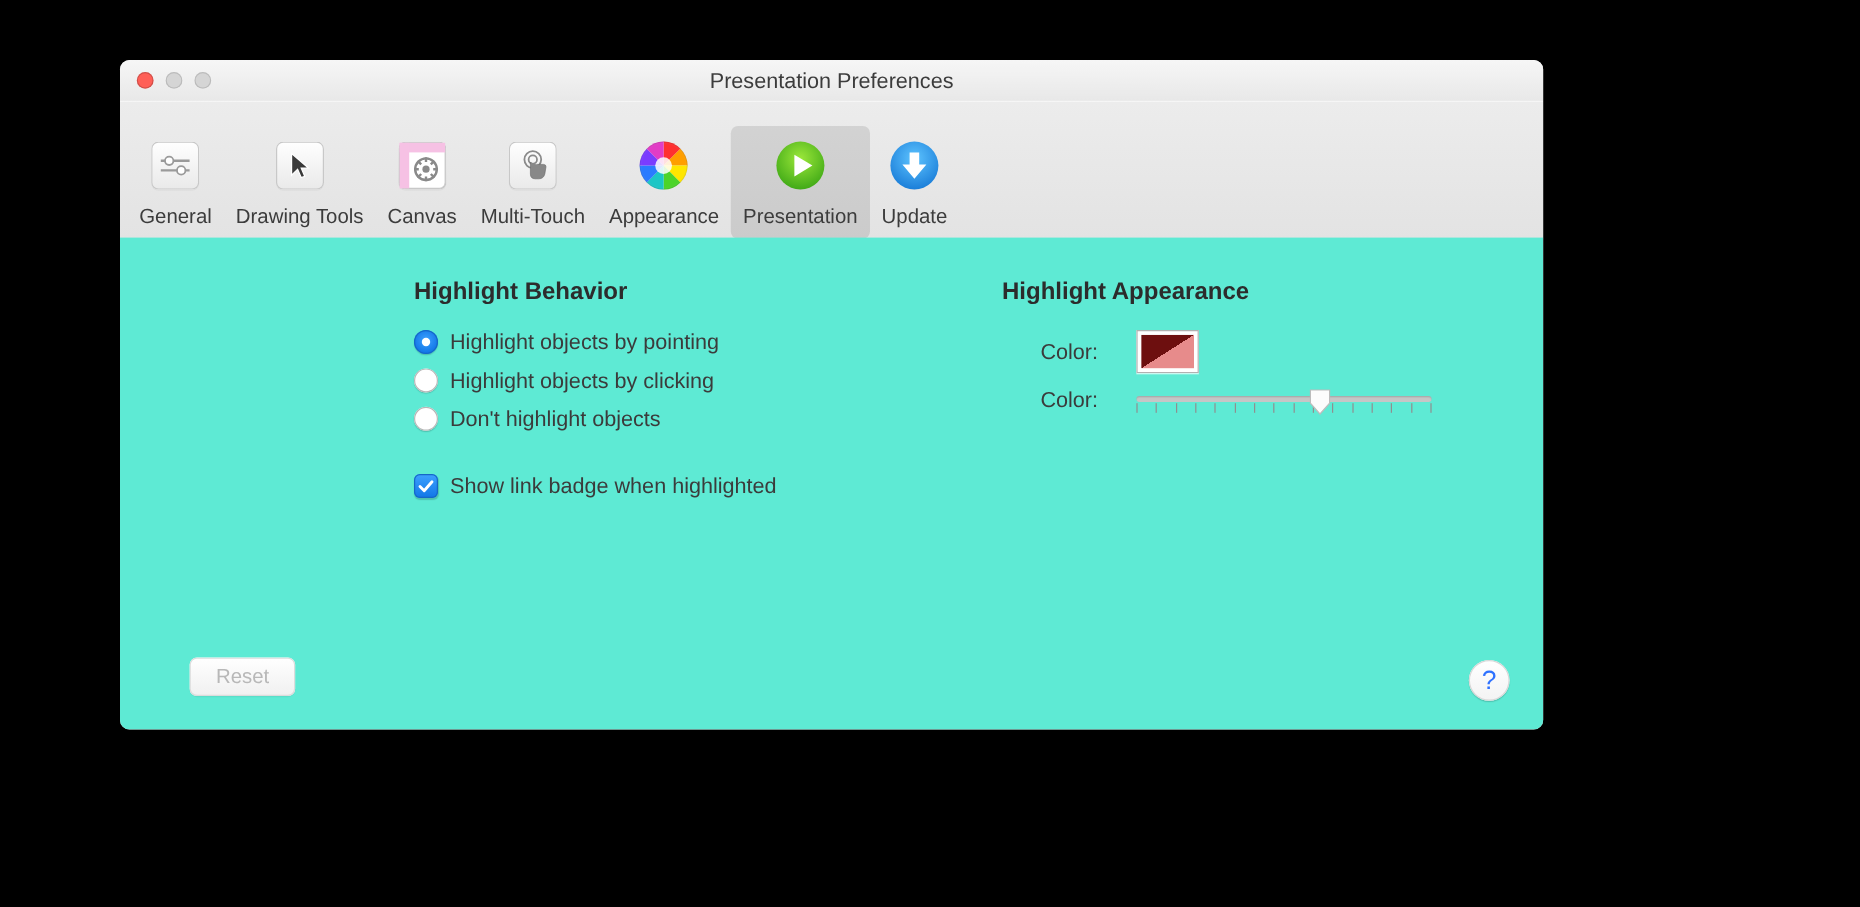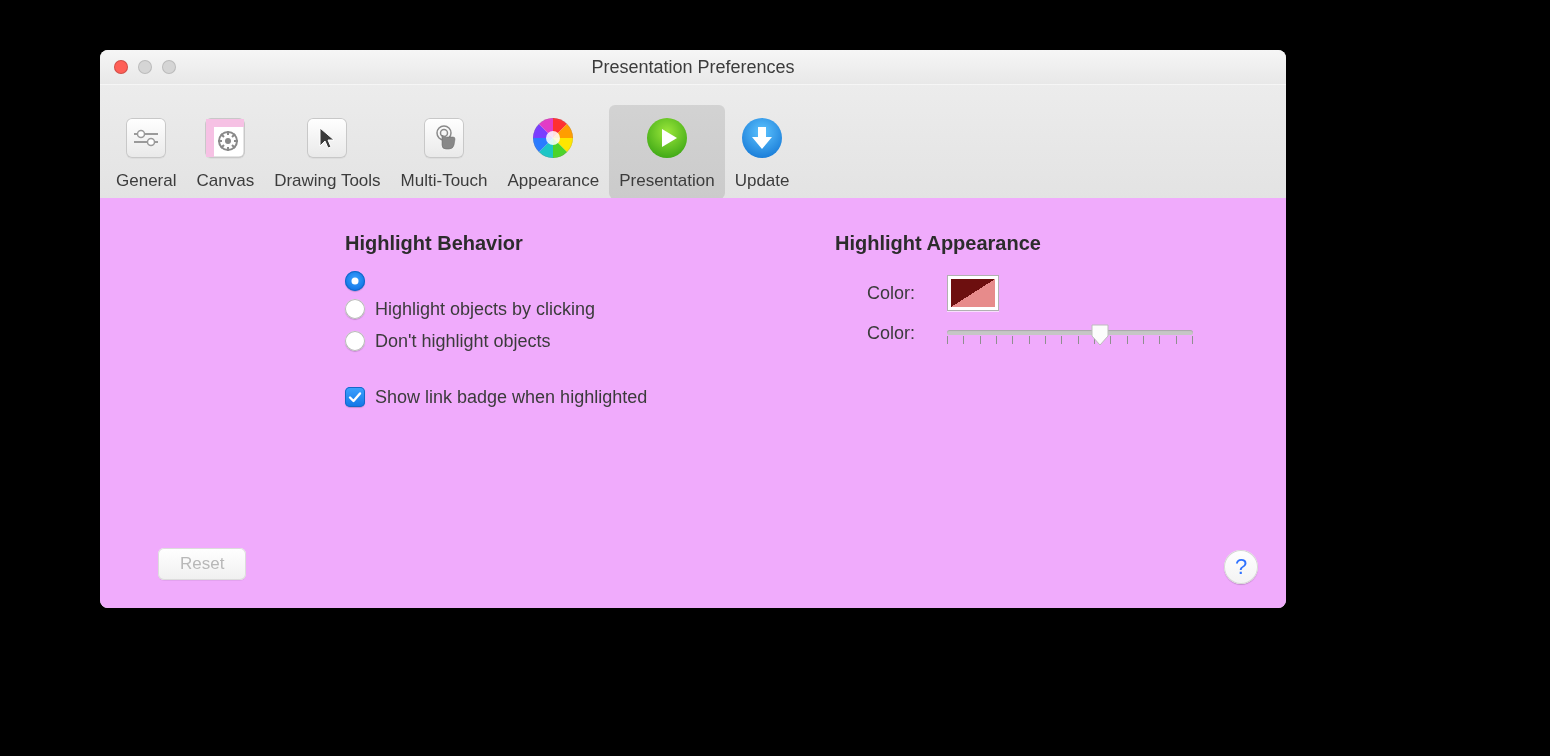--- a/index.html
+++ b/index.html
@@ -72,21 +72,21 @@
     margin-bottom: 6px;
     display:flex; align-items:center; justify-content:center;
   }
   .toolbar-item .t-label {
     font-size: 17px;
     color: #3c3c3c;
   }
   .content {
     position: absolute;
     left:0; right:0; top:148px; bottom:0;
-    background: #f0abfc;
+    background: #5eead4;
     padding: 34px 0 0 0;
   }
   .columns {
     display: flex;
     padding-left: 245px;
   }
   .col {
     display: flex;
     flex-direction: column;
   }
@@ -248,43 +248,43 @@
             <line x1="2" y1="14" x2="26" y2="14" stroke="#9a9a9a" stroke-width="2"></line>
             <circle cx="19" cy="14" r="3.5" fill="#fff" stroke="#9a9a9a" stroke-width="1.5"></circle>
           </svg>
         </div>
       </div>
       <div class="t-label">General</div>
     </div>
 
     <div class="toolbar-item">
       <div class="t-icon">
+        <div class="ico-frame">
+          <svg width="20" height="24" viewBox="0 0 20 24">
+            <path d="M3 2 L3 20 L8 15 L11 22 L14 21 L11 14 L17 14 Z" fill="#3a3a3a" stroke="#fff" stroke-width="1"></path>
+          </svg>
+        </div>
+      </div>
+      <div class="t-label">Drawing Tools</div>
+    </div>
+
+    <div class="toolbar-item">
+      <div class="t-icon">
         <div class="ico-frame" style="padding:0;">
           <svg width="40" height="40" viewBox="0 0 40 40">
             <rect x="1" y="1" width="38" height="38" rx="5" fill="#fff" stroke="#c8c8c8"></rect>
             <rect x="1" y="1" width="38" height="8" fill="#f6c1e4"></rect>
             <rect x="1" y="1" width="8" height="38" fill="#f6c1e4"></rect>
             <circle cx="23" cy="23" r="9" fill="none" stroke="#8a8a8a" stroke-width="2"></circle>
             <circle cx="23" cy="23" r="3" fill="#8a8a8a"></circle>
             <path d="M23 13 v4 M23 29 v4 M13 23 h4 M29 23 h4 M16 16 l3 3 M30 30 l-3 -3 M30 16 l-3 3 M16 30 l3 -3" stroke="#8a8a8a" stroke-width="2"></path>
           </svg>
         </div>
       </div>
       <div class="t-label">Canvas</div>
-    </div>
-
-    <div class="toolbar-item">
-      <div class="t-icon">
-        <div class="ico-frame">
-          <svg width="20" height="24" viewBox="0 0 20 24">
-            <path d="M3 2 L3 20 L8 15 L11 22 L14 21 L11 14 L17 14 Z" fill="#3a3a3a" stroke="#fff" stroke-width="1"></path>
-          </svg>
-        </div>
-      </div>
-      <div class="t-label">Drawing Tools</div>
     </div>
 
     <div class="toolbar-item">
       <div class="t-icon">
         <div class="ico-frame">
           <svg width="28" height="30" viewBox="0 0 28 30">
             <circle cx="14" cy="10" r="7" fill="none" stroke="#8a8a8a" stroke-width="1.5"></circle>
             <circle cx="14" cy="10" r="3.5" fill="none" stroke="#8a8a8a" stroke-width="1.5"></circle>
             <path d="M12 12 v10 q0 4 4 4 h3 q4 0 5 -4 l1 -6 q0 -2 -2 -2 h-6" fill="#888" stroke="#666" stroke-width="0.5"></path>
           </svg>
@@ -354,20 +354,21 @@
   </div>
 
   <div class="content">
     <div class="columns">
 
       <div class="col behavior">
         <div class="section-title">Highlight Behavior</div>
 
         <label class="radio-row">
           <span class="radio checked"></span>
+          <span>Highlight objects by pointing</span>
         </label>
         <label class="radio-row">
           <span class="radio"></span>
           <span>Highlight objects by clicking</span>
         </label>
         <label class="radio-row">
           <span class="radio"></span>
           <span>Don't highlight objects</span>
         </label>
 

